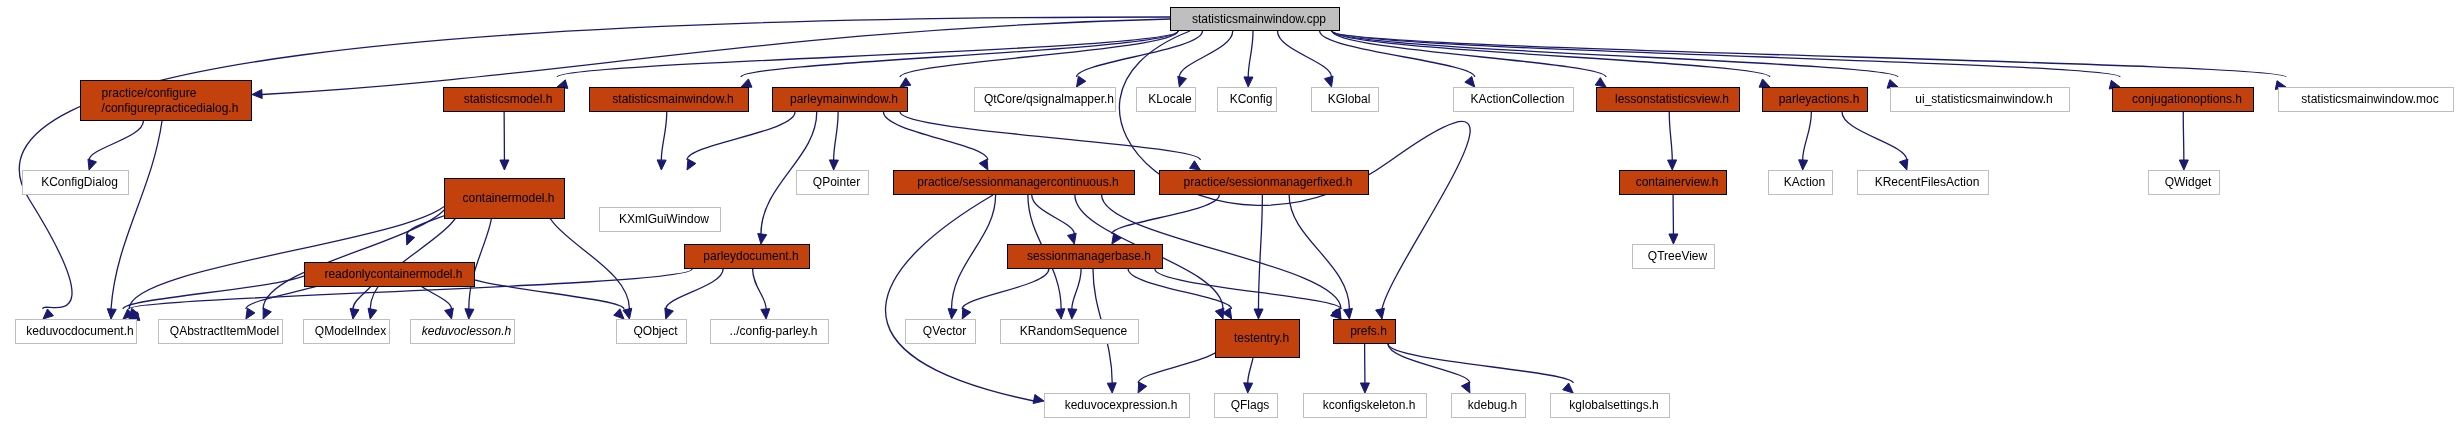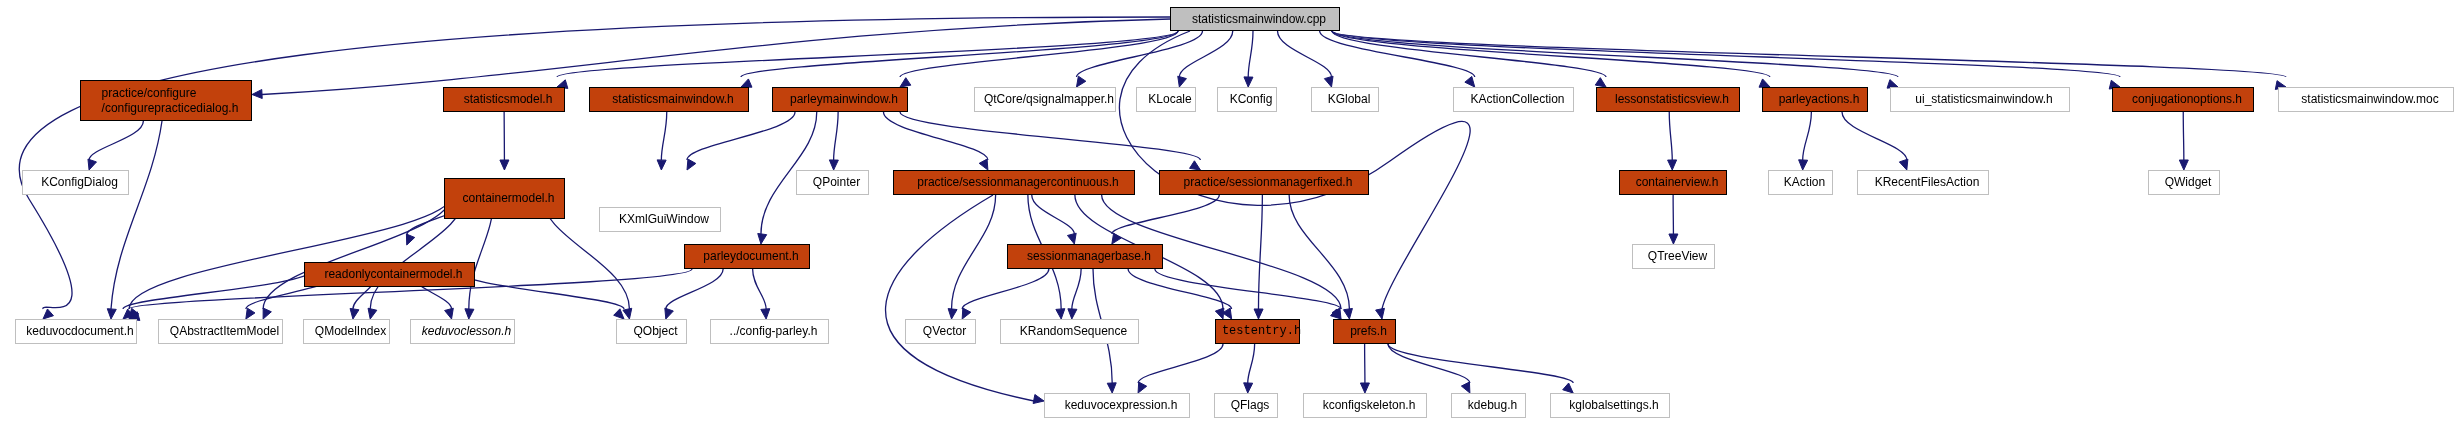--- a/index.html
+++ b/index.html
@@ -176,21 +176,21 @@
       <div class="node local" style="left: 1007px; top: 244px; width: 156px; height: 25px;">sessionmanagerbase.h</div>
       <div class="node ext" style="left: 1632px; top: 244px; width: 83px; height: 25px;">QTreeView</div>
       <div class="node ext" style="left: 15px; top: 319px; width: 122px; height: 25px;">keduvocdocument.h</div>
       <div class="node ext" style="left: 158px; top: 319px; width: 125px; height: 25px;">QAbstractItemModel</div>
       <div class="node ext" style="left: 303px; top: 319px; width: 87px; height: 25px;">QModelIndex</div>
       <div class="node ext" style="left: 410px; top: 319px; width: 105px; height: 25px; font-style: italic;">keduvoclesson.h</div>
       <div class="node ext" style="left: 616px; top: 319px; width: 71px; height: 25px;">QObject</div>
       <div class="node ext" style="left: 710px; top: 319px; width: 119px; height: 25px;">../config-parley.h</div>
       <div class="node ext" style="left: 905px; top: 319px; width: 71px; height: 25px;">QVector</div>
       <div class="node ext" style="left: 1000px; top: 319px; width: 139px; height: 25px;">KRandomSequence</div>
-      <div class="node local" style="left: 1215px; top: 319px; width: 85px; height: 25px; font-family: Liberation Mono, monospace;">testentry.h</div>
+      <div class="node local" style="left: 1215px; top: 319px; width: 85px; height: 39px;">testentry.h</div>
       <div class="node local" style="left: 1333px; top: 319px; width: 63px; height: 25px;">prefs.h</div>
       <div class="node ext" style="left: 1044px; top: 393px; width: 146px; height: 25px;">keduvocexpression.h</div>
       <div class="node ext" style="left: 1214px; top: 393px; width: 64px; height: 25px;">QFlags</div>
       <div class="node ext" style="left: 1303px; top: 393px; width: 124px; height: 25px;">kconfigskeleton.h</div>
       <div class="node ext" style="left: 1451px; top: 393px; width: 75px; height: 25px;">kdebug.h</div>
       <div class="node ext" style="left: 1550px; top: 393px; width: 120px; height: 25px;">kglobalsettings.h</div>
     </div>
 </div>
 
 </body></html>

